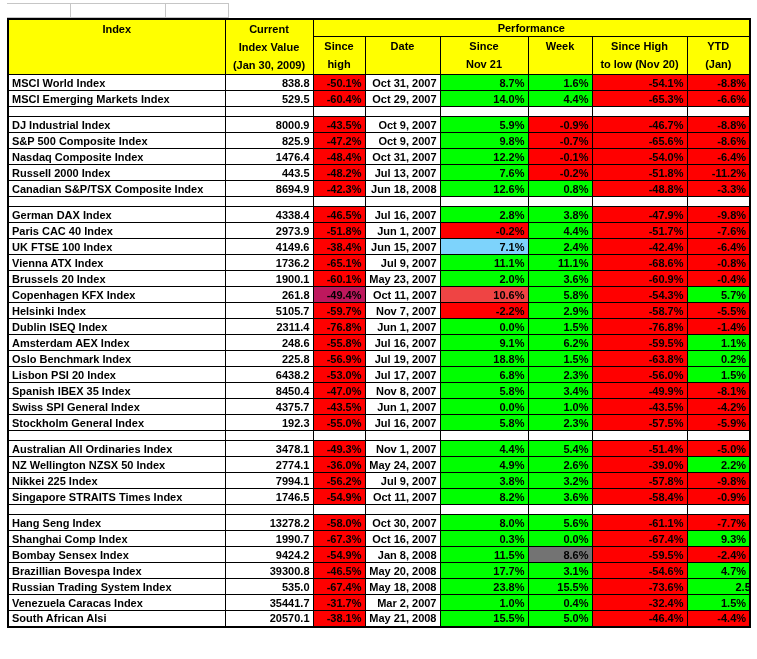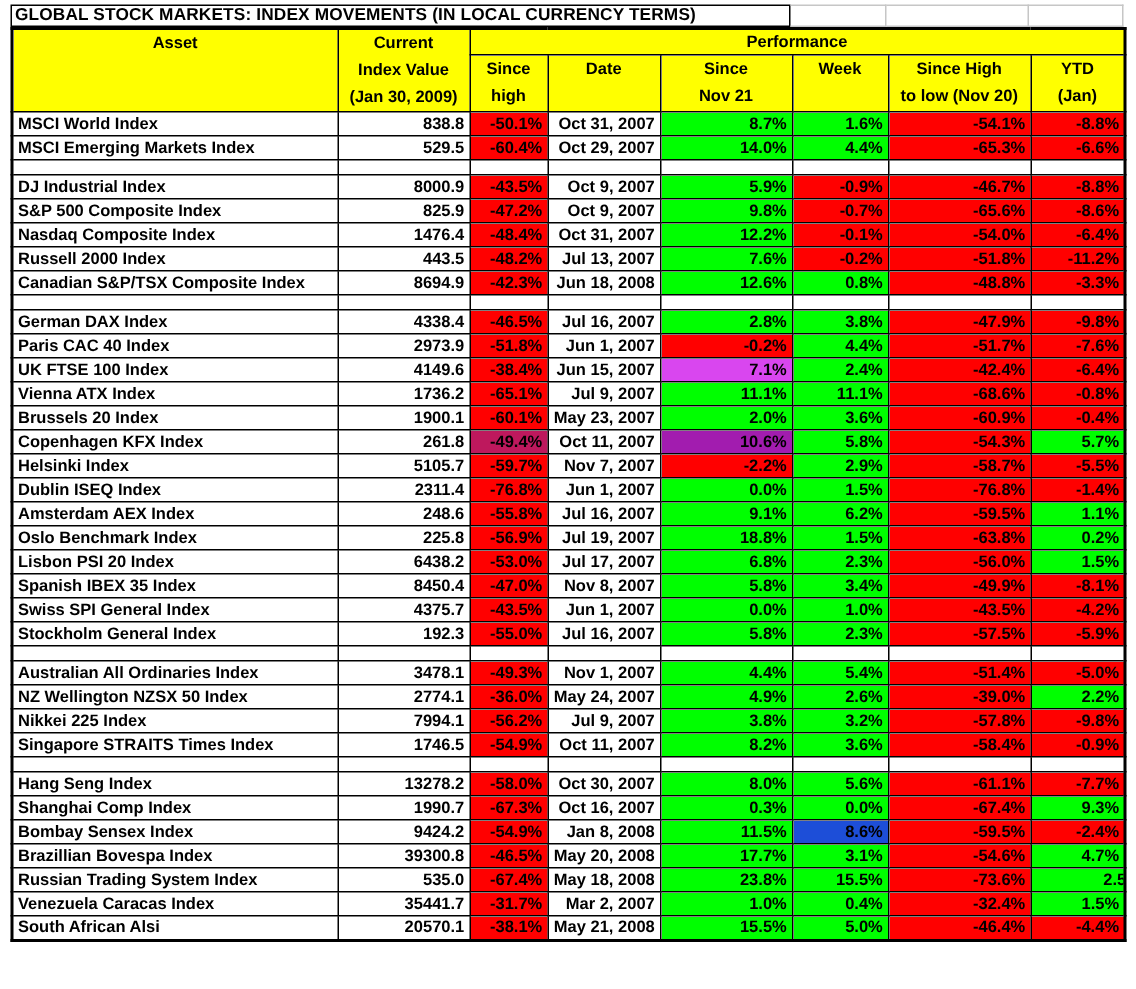--- a/index.html
+++ b/index.html
@@ -43,40 +43,39 @@
     width:432px;border:1px solid #000;border-top:none;
     font-size:11px;line-height:15px;padding-left:2px;white-space:nowrap;
   }
 </style>
 </head>
 <body>
 
 <div class="wrap">
 
   <div class="titlebar">
-    <div class="cell title-cell">GLOBAL STOCK MARKETS: INDEX MOVEMENTS (IN LOCAL CURRENCY TERMS)</div>
     <div class="cell ghost g-w6"></div>
     <div class="cell ghost g-w7"></div>
     <div class="cell ghost g-w8"></div>
   </div>
 
   <table>
     <colgroup>
       <col class="c0">
         <col class="c1">
         <col class="c2">
         <col class="c3">
       <col class="c4">
         <col class="c5">
         <col class="c6">
         <col class="c7">
     </colgroup>
     <thead>
       <tr class="perf-row">
-        <th rowspan="2" class="hdr-multi">Asset</th>
+        <th rowspan="2" class="hdr-multi">Index</th>
         <th rowspan="2" class="hdr-multi">
           <span>Current</span><br>
           <span>Index Value</span><br>
           <span>(Jan 30, 2009)</span>
         </th>
         <th colspan="6">Performance</th>
       </tr>
       <tr class="sub-row">
         <th class="sub">
           <span>Since</span><br>
@@ -211,21 +210,21 @@
     <td class="num" style="background: rgb(255, 0, 0);">-0.2%</td>
     <td class="num" style="background: rgb(0, 255, 0);">4.4%</td>
     <td class="num" style="background: rgb(255, 0, 0);">-51.7%</td>
     <td class="num" style="background: rgb(255, 0, 0);">-7.6%</td>
   </tr>
         <tr class="data">
     <td class="name">UK FTSE 100 Index</td>
     <td class="num">4149.6</td>
     <td class="num" style="background: rgb(255, 0, 0);">-38.4%</td>
     <td class="num">Jun 15, 2007</td>
-    <td class="num" style="background: #d946ef; padding-left: 44px;">7.1%</td>
+    <td class="num" style="background: #7dd3fc; padding-left: 44px;">7.1%</td>
     <td class="num" style="background: rgb(0, 255, 0);">2.4%</td>
     <td class="num" style="background: rgb(255, 0, 0);">-42.4%</td>
     <td class="num" style="background: rgb(255, 0, 0);">-6.4%</td>
   </tr>
         <tr class="data">
     <td class="name">Vienna ATX Index</td>
     <td class="num">1736.2</td>
     <td class="num" style="background: rgb(255, 0, 0);">-65.1%</td>
     <td class="num">Jul 9, 2007</td>
     <td class="num" style="background: rgb(0, 255, 0);">11.1%</td>
@@ -241,21 +240,21 @@
     <td class="num" style="background: rgb(0, 255, 0);">2.0%</td>
     <td class="num" style="background: rgb(0, 255, 0);">3.6%</td>
     <td class="num" style="background: rgb(255, 0, 0);">-60.9%</td>
     <td class="num" style="background: rgb(255, 0, 0);">-0.4%</td>
   </tr>
         <tr class="data">
     <td class="name">Copenhagen KFX Index</td>
     <td class="num">261.8</td>
     <td class="num" style="background: #be185d;">-49.4%</td>
     <td class="num">Oct 11, 2007</td>
-    <td class="num" style="background: #a21caf; padding-left: 12px;">10.6%</td>
+    <td class="num" style="background: #ef4444; padding-left: 12px;">10.6%</td>
     <td class="num" style="background: rgb(0, 255, 0);">5.8%</td>
     <td class="num" style="background: rgb(255, 0, 0);">-54.3%</td>
     <td class="num" style="background: rgb(0, 255, 0);">5.7%</td>
   </tr>
         <tr class="data">
     <td class="name">Helsinki Index</td>
     <td class="num">5105.7</td>
     <td class="num" style="background: rgb(255, 0, 0);">-59.7%</td>
     <td class="num">Nov 7, 2007</td>
     <td class="num" style="background: rgb(255, 0, 0);">-2.2%</td>
@@ -412,21 +411,21 @@
     <td class="num" style="background: rgb(0, 255, 0);">0.0%</td>
     <td class="num" style="background: rgb(255, 0, 0);">-67.4%</td>
     <td class="num" style="background: rgb(0, 255, 0);">9.3%</td>
   </tr>
         <tr class="data">
     <td class="name">Bombay Sensex Index</td>
     <td class="num">9424.2</td>
     <td class="num" style="background: rgb(255, 0, 0);">-54.9%</td>
     <td class="num">Jan 8, 2008</td>
     <td class="num" style="background: rgb(0, 255, 0);">11.5%</td>
-    <td class="num" style="background: #1d4ed8;">8.6%</td>
+    <td class="num" style="background: #737373;">8.6%</td>
     <td class="num" style="background: rgb(255, 0, 0);">-59.5%</td>
     <td class="num" style="background: rgb(255, 0, 0);">-2.4%</td>
   </tr>
         <tr class="data">
     <td class="name">Brazillian Bovespa Index</td>
     <td class="num">39300.8</td>
     <td class="num" style="background: rgb(255, 0, 0);">-46.5%</td>
     <td class="num">May 20, 2008</td>
     <td class="num" style="background: rgb(0, 255, 0);">17.7%</td>
     <td class="num" style="background: rgb(0, 255, 0);">3.1%</td>

